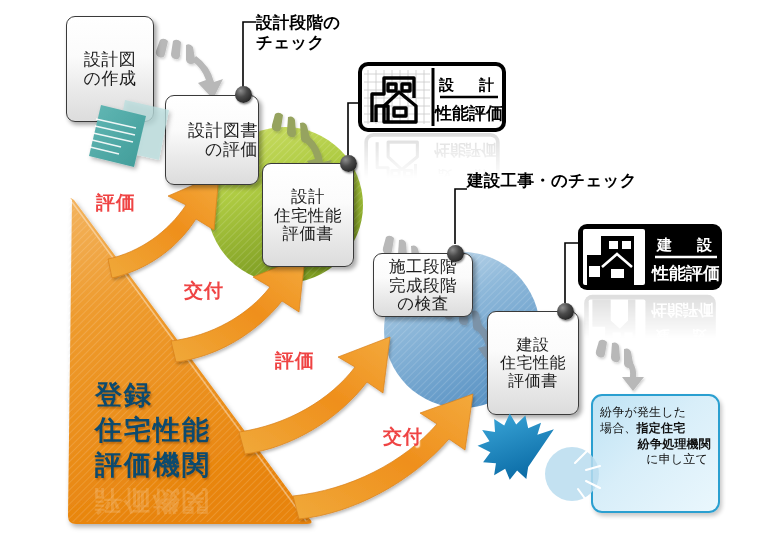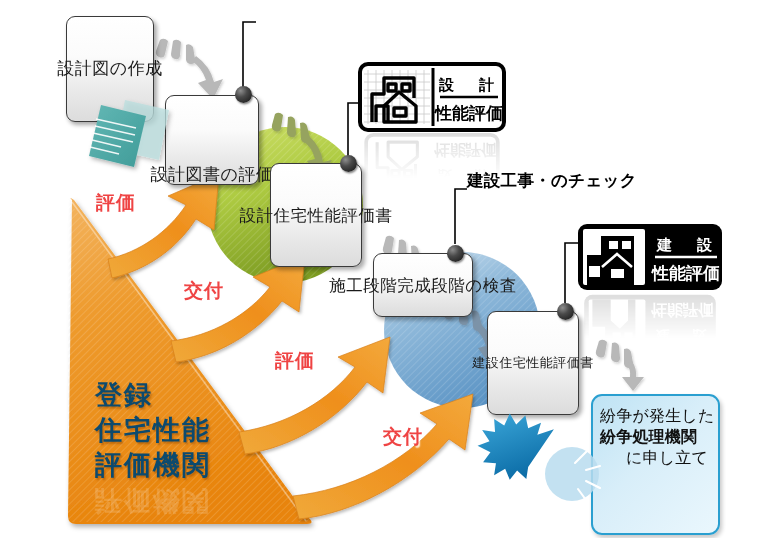--- a/index.html
+++ b/index.html
@@ -14,21 +14,21 @@
   #svg-top{z-index:6;}
 
   
   .pbox{
     position:absolute;z-index:5;
     border:1.6px solid #ララ;
     border:1.6px solid #3a3a3a;
     border-radius:9px;
     background:linear-gradient(to bottom,#ffffff 0%,#fbfbfb 38%,#e9e9e9 72%,#dcdcdc 100%);
     box-shadow:2.5px 3px 4px rgba(0,0,0,.33);
-    display:flex;align-items:center;justify-content:center;
+    display:flex;flex-direction:column;align-items:center;justify-content:center;
     color:#1a1a1a;line-height:1.12;text-align:center;
     font-size:17px;letter-spacing:.5px;
     box-sizing:border-box;
   }
   .pbox span{display:block;white-space:nowrap;}
 
   
   .knob{
     position:absolute;z-index:7;width:17px;height:17px;border-radius:50%;
     background:radial-gradient(circle at 33% 28%,#8e8e8e 0%,#4a4a4a 38%,#111 100%);
@@ -56,26 +56,26 @@
   #tri-text span{display:block;white-space:nowrap;}
 
   
   .mark{position:absolute;z-index:5;}
   .mark-refl{position:absolute;z-index:2;opacity:.16;transform:scaleY(-1);
              -webkit-mask-image:linear-gradient(to top,rgba(0,0,0,.85),rgba(0,0,0,0) 72%);
              mask-image:linear-gradient(to top,rgba(0,0,0,.85),rgba(0,0,0,0) 72%);}
 
   
   #dispute{
-    position:absolute;z-index:5;left:591px;top:394px;width:129px;height:141px;
+    position:absolute;z-index:5;left:591px;top:394px;width:129px;height:119px;
     border:2px solid #2a9fd0;border-radius:11px;
     background:linear-gradient(135deg,#bfe3f4 0%,#d8eef9 45%,#eaf7fd 100%);
     box-shadow:2px 3px 4px rgba(0,0,0,.22);
     box-sizing:border-box;padding:9px 7px 0 7px;
-    font-size:16px;line-height:1.32;color:#111;letter-spacing:.2px;
+    font-size:12px;line-height:1.32;color:#111;letter-spacing:.2px;
   }
   #dispute .l{display:block;white-space:nowrap;}
   #dispute .b{font-weight:bold;}
   #dispute .r1{text-align:left;}
   #dispute .r4{text-align:right;padding-right:3px;}
 </style>
 </head>
 <body>
 
 <div id="stage">
@@ -255,41 +255,45 @@
     <span>設計図</span>
     <span>の作成</span>
   </div>
 
   <div class="pbox" id="b1" style="left:165px;top:95px;width:94px;height:90px;align-items:flex-end;">
     <span>設計図書</span>
     <span>の評価</span>
   </div>
   <div class="knob" style="left:235px;top:86px;"></div>
 
-  <div class="pbox" id="b2" style="left:270px;top:163px;width:92px;height:104px;font-size:16.5px;">
+  <div class="pbox" id="b2" style="left:262px;top:163px;width:92px;height:104px;font-size:16.5px;">
     <span>設計</span>
     <span>住宅性能</span>
     <span>評価書</span>
   </div>
   <div class="knob" style="left:340px;top:155px;"></div>
 
   <div class="pbox" id="b3" style="left:373px;top:253px;width:100px;height:64px;font-size:16.5px;">
     <span>施工段階</span>
     <span>完成段階</span>
     <span>の検査</span>
   </div>
   <div class="knob" style="left:447px;top:245px;"></div>
 
-  <div class="pbox" id="b4" style="left:487px;top:311px;width:92px;height:104px;font-size:13px;">
+  <div class="pbox" id="b4" style="left:487px;top:311px;width:92px;height:104px;font-size:16px;">
     <span>建設</span>
     <span>住宅性能</span>
     <span>評価書</span>
   </div>
   <div class="knob" style="left:557px;top:303px;"></div>
 
+  <div class="caption" style="left:256px;top:12px;">
+    <div>設計段階の</div>
+    <div>チェック</div>
+  </div>
   <div class="caption" style="left:467px;top:170px;">
     <div>建設工事・のチェック</div>
   </div>
 
   <div class="flabel" style="left:96px;top:190px;">評価</div>
   <div class="flabel" style="left:184px;top:278px;">交付</div>
   <div class="flabel" style="left:275px;top:348px;">評価</div>
   <div class="flabel" style="left:383px;top:424px;">交付</div>
 
   <div id="tri-text">
@@ -371,17 +375,18 @@
       <rect x="33" y="19" width="9" height="8" fill="#ffffff"></rect>
       <rect x="46" y="19" width="9" height="8" fill="#ffffff"></rect>
       <rect x="35" y="47" width="13" height="9" fill="#ffffff"></rect>
     </g>
     <text x="111" y="28" text-anchor="middle" font-size="15" font-weight="bold" fill="#fff" letter-spacing="5">建　設</text>
     <text x="110" y="57" text-anchor="middle" font-size="17" font-weight="bold" fill="#fff">性能評価</text>
   </svg>
 
   <div id="dispute">
     <span class="l r1">紛争が発生した</span>
-    <span class="l r1 b" style="text-align:left;">紛争処理機関</span>
+    <span class="l r1"><span>場合、</span><span class="b">指定住宅</span></span>
+    <span class="l r1 b" style="text-align:right;">紛争処理機関</span>
     <span class="l r4">に申し立て</span>
   </div>
 
 </div>
 
 </body></html>

